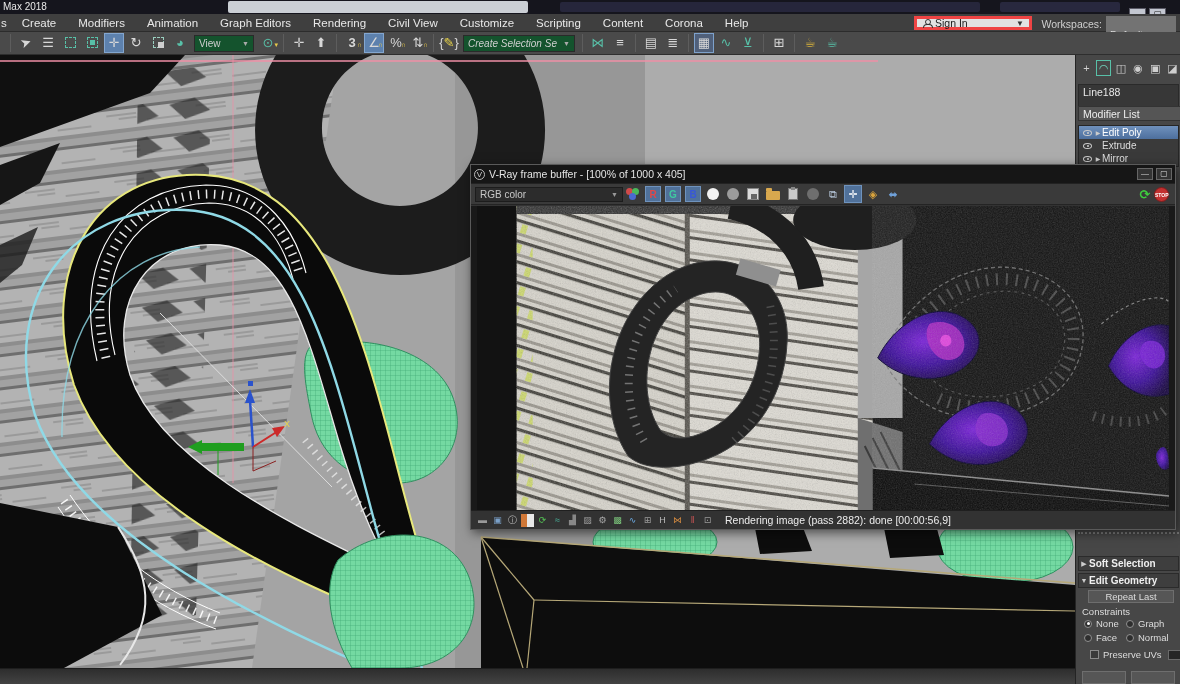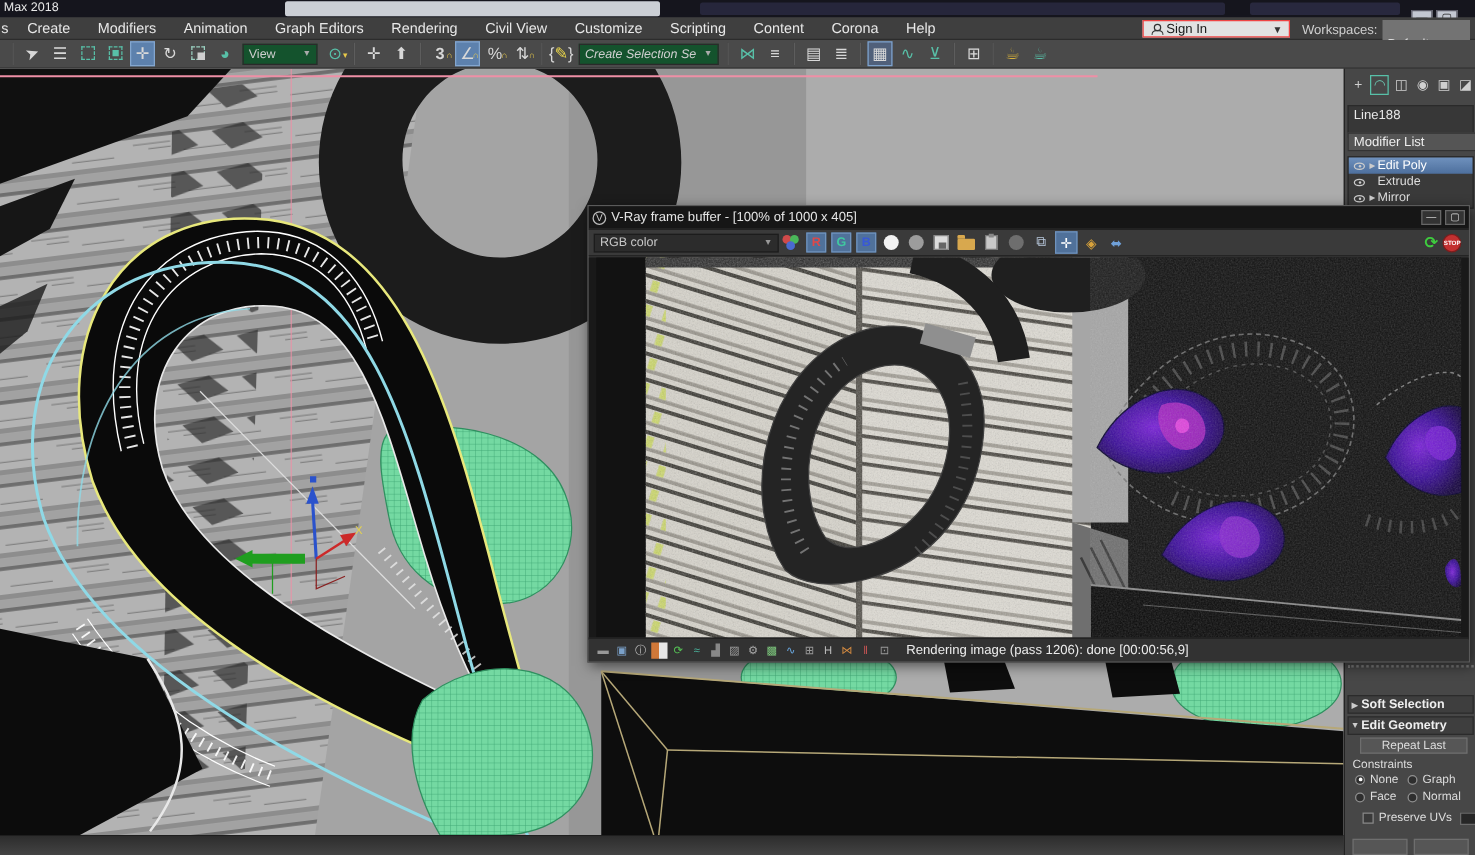--- a/index.html
+++ b/index.html
@@ -13,21 +13,21 @@
   .titlebar { position:absolute; left:0; top:0; width:1180px; height:14px; background:#15151d; }
   .titlebar .apptitle { position:absolute; left:3px; top:1px; font-size:10px; color:#e8e8e8; }
   .titlebar .blur1 { position:absolute; left:228px; top:1px; width:300px; height:12px; background:#dfe3ea; border-radius:2px; opacity:.9; }
   .titlebar .blur2 { position:absolute; left:560px; top:2px; width:420px; height:10px; background:#2b2b44; border-radius:2px; opacity:.8; }
   .titlebar .blur3 { position:absolute; left:1000px; top:2px; width:120px; height:10px; background:#28283e; border-radius:2px; }
   .winbtn { position:absolute; top:8px; width:17px; height:13px; background:#c3c7d1; border:1px solid #5a5a66; color:#222; font-size:9px; line-height:11px; text-align:center; }
   
   .menubar { position:absolute; left:0; top:14px; width:1180px; height:18px; background:#3f3f3f; border-bottom:1px solid #2c2c2c; display:flex; align-items:center; }
   .menu-item { padding:0 11px; font-size:11.5px; color:#e8e8e8; white-space:nowrap; }
   .menu-item.partial { padding:0 4px 0 1px; }
-  .signin-box { position:absolute; right:148px; top:2px; width:118px; height:14px; background:#e2e2e2; border:1px solid #ef4444; display:flex; align-items:center; font-size:10.5px; color:#1a1a1a; }
+  .signin-box { position:absolute; right:148px; top:2px; width:118px; height:14px; background:#e2e2e2; border:3px solid #ef4444; display:flex; align-items:center; font-size:10.5px; color:#1a1a1a; }
   .person-icon { width:8px; height:8px; margin:0 4px 0 6px; position:relative; }
   .person-icon::before { content:""; position:absolute; left:2px; top:0; width:4px; height:4px; border:1px solid #333; border-radius:50%; }
   .person-icon::after { content:""; position:absolute; left:0; top:5px; width:8px; height:3px; border:1px solid #333; border-bottom:none; border-radius:4px 4px 0 0; }
   .signin-caret { margin-left:auto; margin-right:5px; font-size:8px; color:#333; }
   .ws-label { position:absolute; right:78px; top:4px; font-size:10.5px; color:#cfcfcf; }
   .ws-value { position:absolute; right:4px; top:2px; width:70px; height:14px; background:#737373; color:#dcdcdc; font-size:10.5px; padding:13px 4px; }
   
   .toolbar { position:absolute; left:0; top:32px; width:1180px; height:23px; background:#4a4a4a; border-bottom:1px solid #2e2e2e; display:flex; align-items:center; padding-left:6px; }
   .tb { width:20px; height:20px; margin:0 1px; font-size:13px; line-height:20px; text-align:center; color:#d8d8d8; position:relative; flex:none; }
   .tb.active { background:#5d81ad; border:1px solid #83a6cf; line-height:18px; }
@@ -470,18 +470,18 @@
         <span class="fi" style="color:#888;">▟</span>
         <span class="fi" style="color:#999;">▨</span>
         <span class="fi" style="color:#aaa;">⚙</span>
         <span class="fi" style="color:#7bc47b;">▩</span>
         <span class="fi" style="color:#6aa8e0;">∿</span>
         <span class="fi" style="color:#999;">⊞</span>
         <span class="fi" style="color:#bbb;">H</span>
         <span class="fi" style="color:#d08840;">⋈</span>
         <span class="fi" style="color:#cc5555;">‖</span>
         <span class="fi" style="color:#999;">⊡</span>
-        <span class="vfb-status">Rendering image (pass 1206): done [00:00:56,9]</span>
+        <span class="vfb-status">Rendering image (pass 2882): done [00:00:56,9]</span>
       </div>
     </div>
 
   </div>
 </div>
 
 </body></html>

